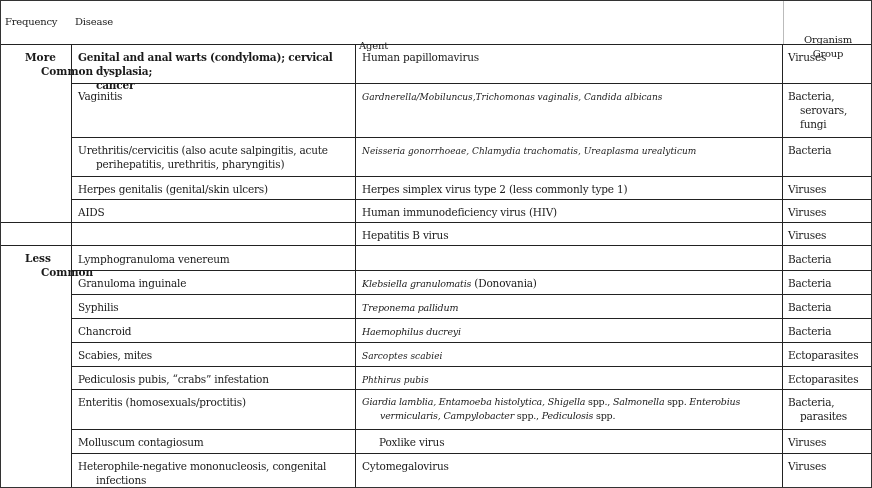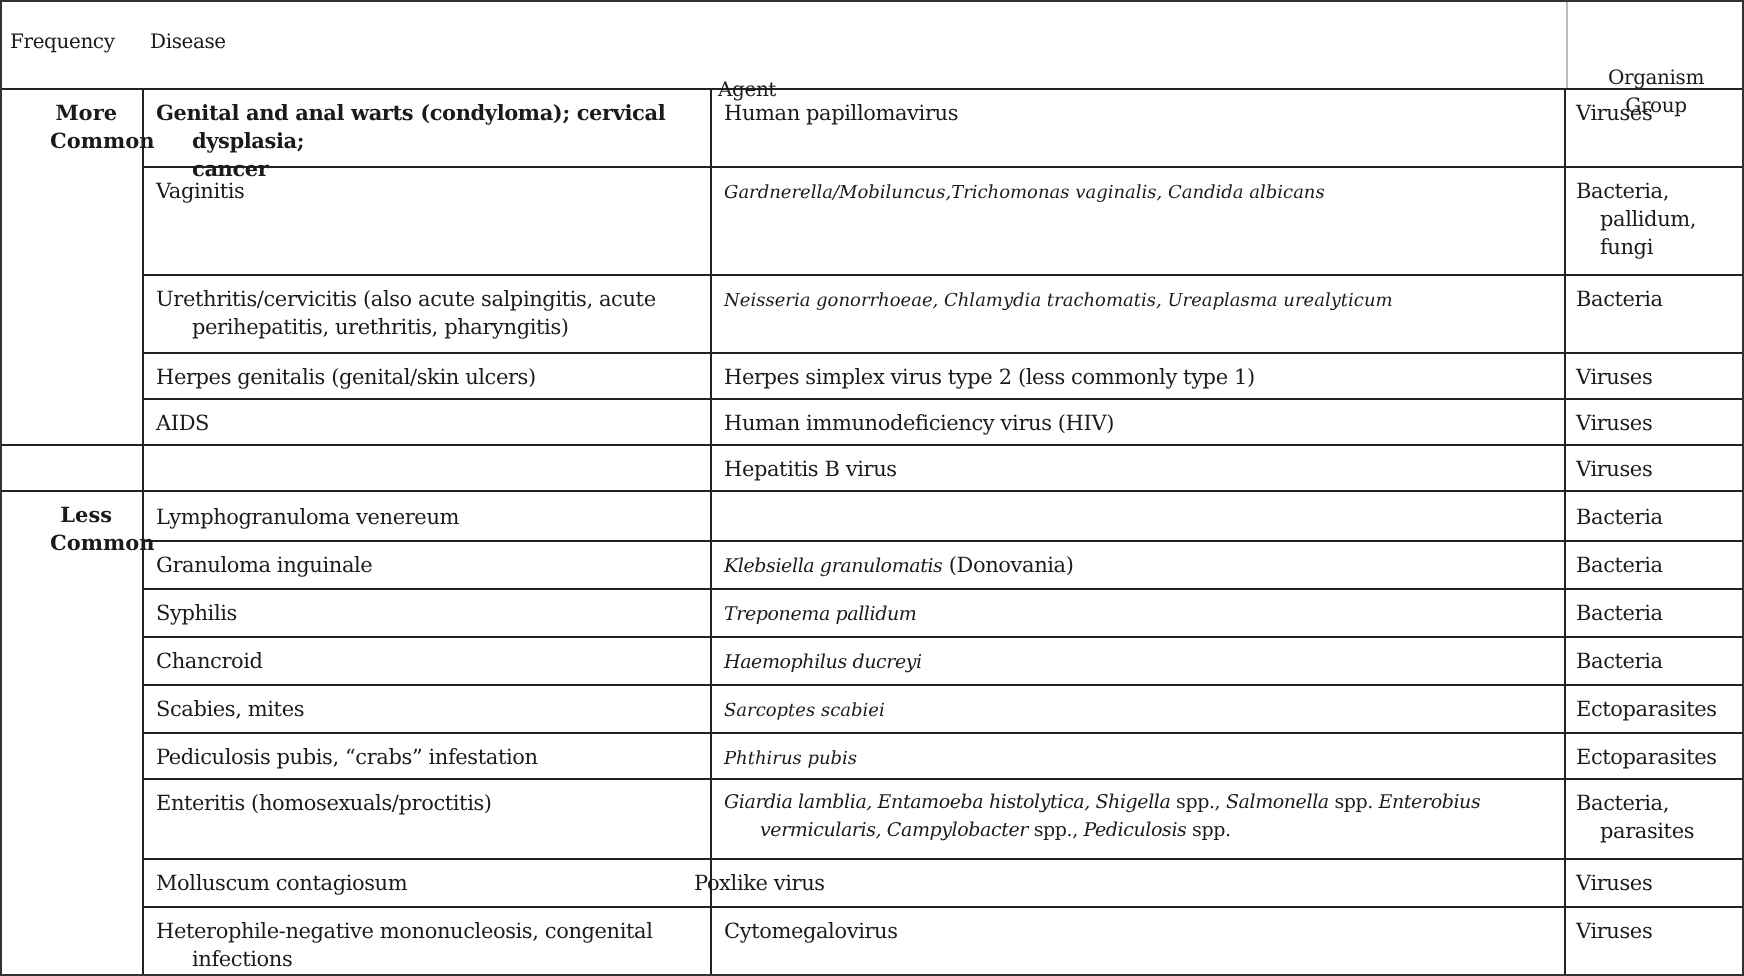--- a/index.html
+++ b/index.html
@@ -14,21 +14,21 @@
     .hdis { left: 74px; top: 15px; }
     .hagent { left: 358px; top: 15px; margin-top: 24px; }
     .horg { left: 785px; top: 8px; width: 84px; text-align: center; line-height: 14px; margin-top: 24px; }
     .hdiv { position: absolute; top: 0; height: 43px; width: 0; border-left: 1px solid #bbb; }
 
     .vline { position: absolute; width: 0; border-left: 1.5px solid #222; }
     .hline { position: absolute; height: 0; border-top: 1.5px solid #222; }
 
     .cell { position: absolute; font-size: 10.5px; line-height: 14px; letter-spacing: -0.2px; }
     .cell .ind { display: block; padding-left: 18px; text-indent: -18px; font-weight: bold; }
-    .freq { font-weight: bold; font-size: 10.5px; line-height: 14px; position: absolute; left: 8px; text-align: center; }
+    .freq { font-weight: bold; font-size: 10.5px; line-height: 14px; position: absolute; left: 24px; }
     .freq .l2 { display: block; padding-left: 16px; }
     .agent i, .agent .it { font-style: italic; font-size: 9.5px; }
     .agent .it-small { font-style: italic; font-size: 9px; letter-spacing: 0px; }
     .org .ind2 { display: block; padding-left: 12px; }
   </style>
 </head>
 <body>
 
 <div class="table">
 
@@ -75,21 +75,21 @@
     <span class="ind">Genital and anal warts (condyloma); cervical dysplasia;</span>
     <span class="ind" style="padding-left:18px;text-indent:0">cancer</span>
   </div>
   <div class="cell agent" style="left:361px; top:49px">Human papillomavirus</div>
   <div class="cell org" style="left:787px; top:49px">Viruses</div>
 
   <div class="cell" style="left:77px; top:88px">Vaginitis</div>
   <div class="cell agent" style="left:361px; top:88px"><span class="it-small">Gardnerella/Mobiluncus,Trichomonas vaginalis, Candida albicans</span></div>
   <div class="cell org" style="left:787px; top:88px">
     <span style="display:block">Bacteria,</span>
-    <span class="ind2">pallidum,</span>
+    <span class="ind2">serovars,</span>
     <span class="ind2">fungi</span>
   </div>
 
   <div class="cell" style="left:77px; top:142px; width:275px">
     <span style="display:block">Urethritis/cervicitis (also acute salpingitis, acute</span>
     <span style="display:block; padding-left:18px">perihepatitis, urethritis, pharyngitis)</span>
   </div>
   <div class="cell agent" style="left:361px; top:142px"><span class="it-small">Neisseria gonorrhoeae, Chlamydia trachomatis, Ureaplasma urealyticum</span></div>
   <div class="cell org" style="left:787px; top:142px">Bacteria</div>
 
@@ -135,21 +135,21 @@
     <span style="display:block; padding-left:18px">
       <span class="it">vermicularis, Campylobacter</span><span> spp., </span><span class="it">Pediculosis</span><span> spp.</span>
     </span>
   </div>
   <div class="cell org" style="left:787px; top:394px">
     <span style="display:block">Bacteria,</span>
     <span class="ind2">parasites</span>
   </div>
 
   <div class="cell" style="left:77px; top:434px">Molluscum contagiosum</div>
-  <div class="cell agent" style="left:346px; top:434px">Poxlike virus</div>
+  <div class="cell agent" style="left:378px; top:434px">Poxlike virus</div>
   <div class="cell org" style="left:787px; top:434px">Viruses</div>
 
   <div class="cell" style="left:77px; top:458px; width:275px">
     <span style="display:block">Heterophile-negative mononucleosis, congenital</span>
     <span style="display:block; padding-left:18px">infections</span>
   </div>
   <div class="cell agent" style="left:361px; top:458px">Cytomegalovirus</div>
   <div class="cell org" style="left:787px; top:458px">Viruses</div>
 
 </div>

